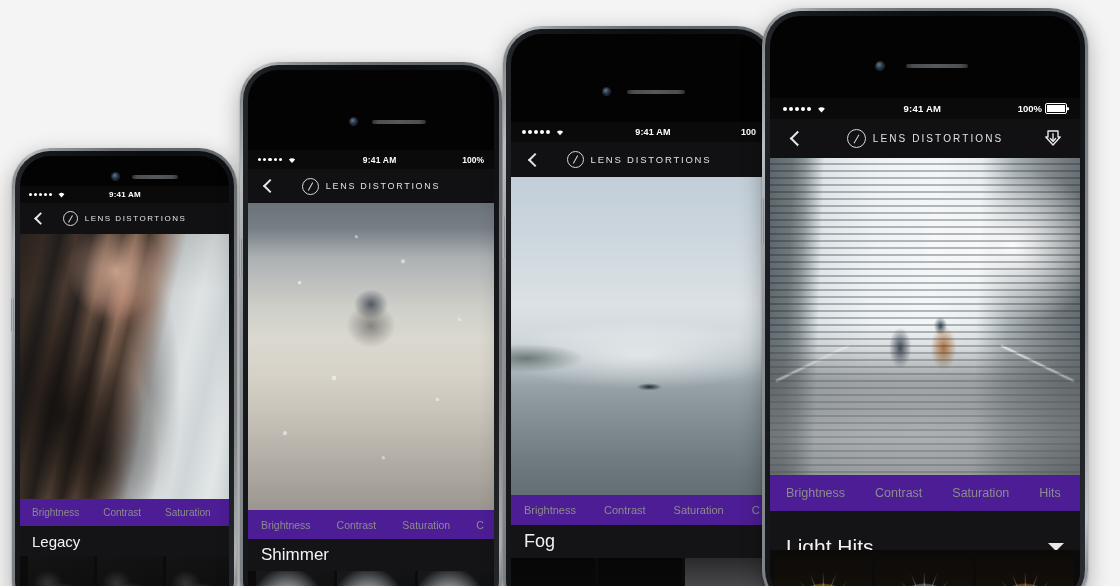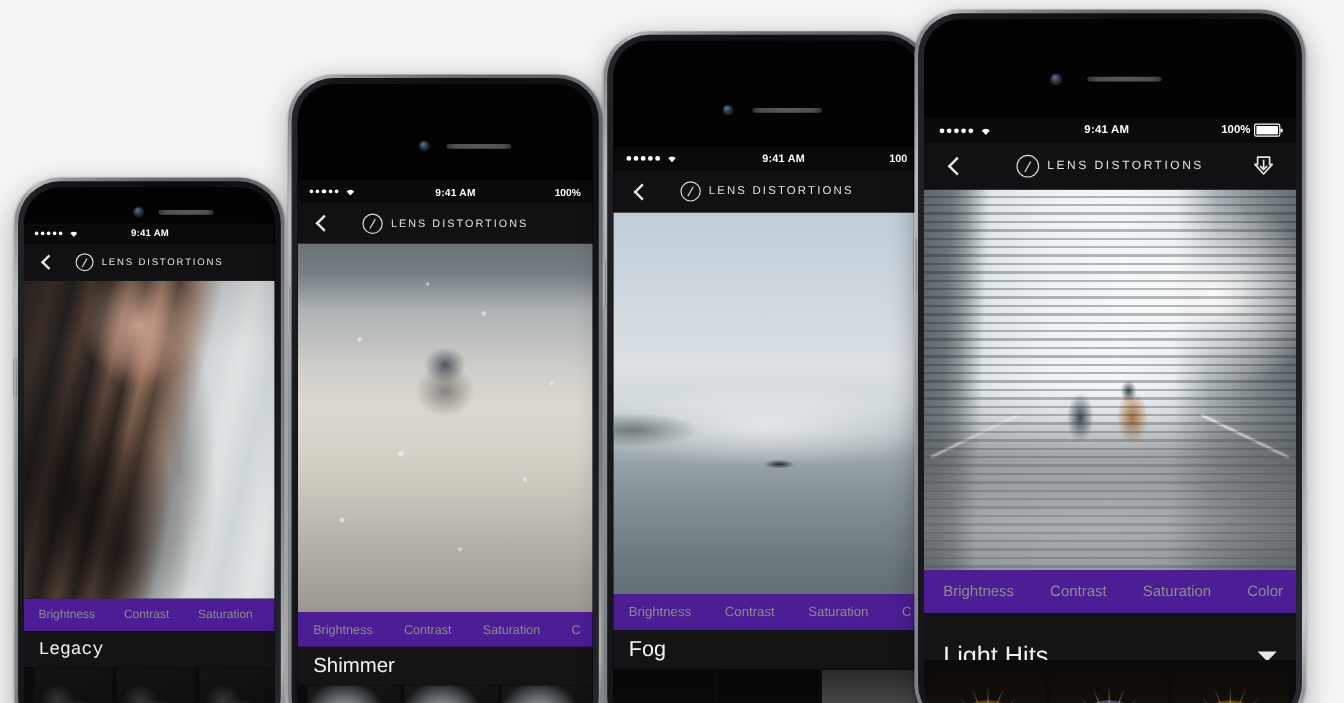--- a/index.html
+++ b/index.html
@@ -275,21 +275,21 @@
           <div class="ph-portrait"></div>
         </div>
 
         <div class="toolsbar" style="top:313px;height:27px;padding:0 12px;font-size:10px;gap:24px;">
           <span class="tool">Brightness</span>
           <span class="tool">Contrast</span>
           <span class="tool">Saturation</span>
         </div>
 
         <div class="packbar" style="top:340px;height:30px;padding:0 12px;">
-          <span class="pack-name" style="font-size:15px;font-family:Liberation Mono, monospace;">Legacy</span>
+          <span class="pack-name" style="font-size:15px;">Legacy</span>
         </div>
 
         <div class="thumbs" style="top:370px;height:70px;padding-left:8px;">
           <div class="thumb" style="width:66px;height:70px;">
               <div class="t-legacy"></div>
             </div>
           <div class="thumb" style="width:66px;height:70px;">
               <div class="t-legacy"></div>
             </div>
           <div class="thumb" style="width:66px;height:70px;">
@@ -499,21 +499,21 @@
           <div class="ph-stairs">
             <i class="rail-l"></i>
             <i class="rail-r"></i>
           </div>
         </div>
 
         <div class="toolsbar" style="top:377px;height:36px;padding:0 16px;font-size:12.5px;gap:30px;">
           <span class="tool">Brightness</span>
           <span class="tool">Contrast</span>
           <span class="tool">Saturation</span>
-          <span class="tool">Color</span>
+          <span class="tool">Hits</span>
         </div>
 
         <div class="packbar" style="top:413px;height:39px;padding:16px 16px;">
           <span class="pack-name" style="font-size:21px;">Light Hits</span>
           <i class="caret"></i>
         </div>
 
         <div class="thumbs" style="top:452px;height:74px;padding-left:4px;">
           <div class="thumb" style="width:98px;height:74px;">
             <div class="t-light warm">

